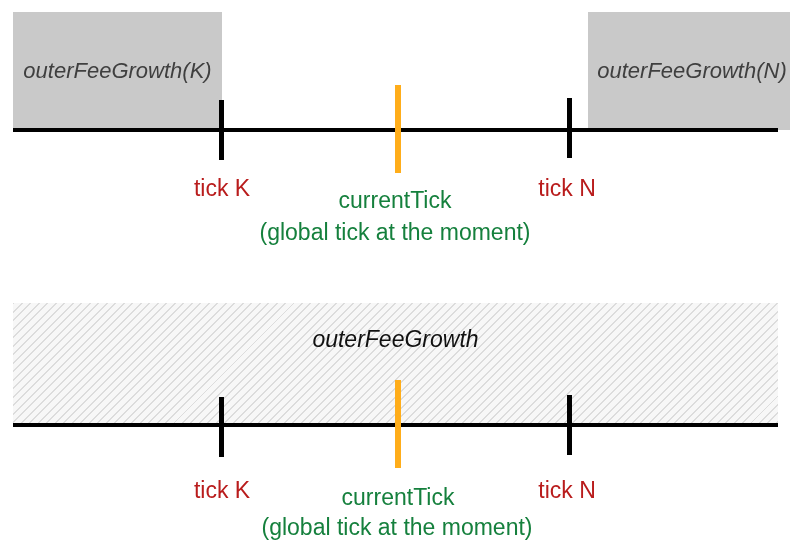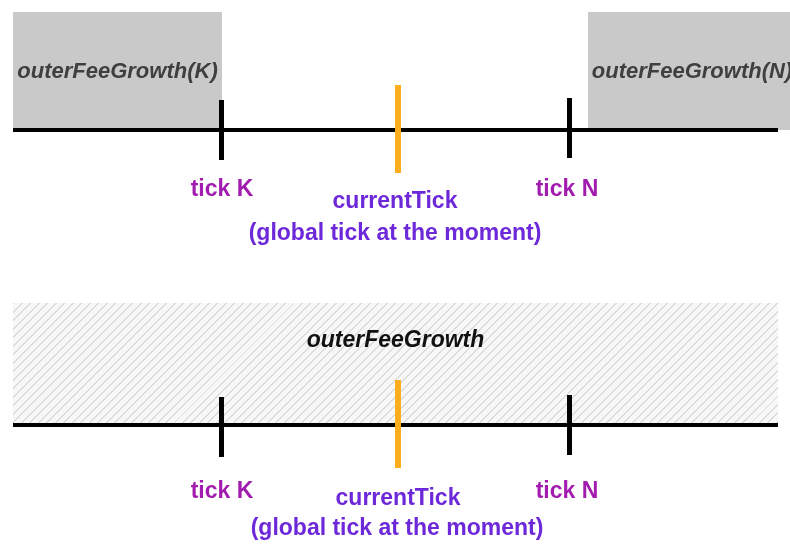--- a/index.html
+++ b/index.html
@@ -3,21 +3,20 @@
 <meta charset="utf-8">
 <style>
   html, body { margin: 0; padding: 0; background: #ffffff; }
   .canvas {
     position: relative;
     width: 790px;
     height: 550px;
     background: #ffffff;
     font-family: "Liberation Sans", sans-serif;
     overflow: hidden;
-    font-weight: bold;
   }
   
   .axis {
     position: absolute;
     height: 4px;
     background: #000000;
   }
   .tickmark {
     position: absolute;
     width: 5px;
@@ -26,24 +25,24 @@
   .tickmark.orange {
     width: 6px;
     background: #FFAD1A;
     z-index: 3;
   }
   .ticklabel {
     position: absolute;
     transform: translateX(-50%);
     font-size: 23px;
     line-height: 26px;
-    color: #a21caf;
+    color: #b91c1c;
     white-space: nowrap;
   }
-  .orange-text { color: #6d28d9; text-align: right; }
+  .orange-text { color: #15803d; text-align: right; }
   
   .graybox {
     position: absolute;
     background: #C9C9C9;
     display: flex;
     align-items: center;
     justify-content: center;
   }
   .graybox-label {
     font-style: italic;

